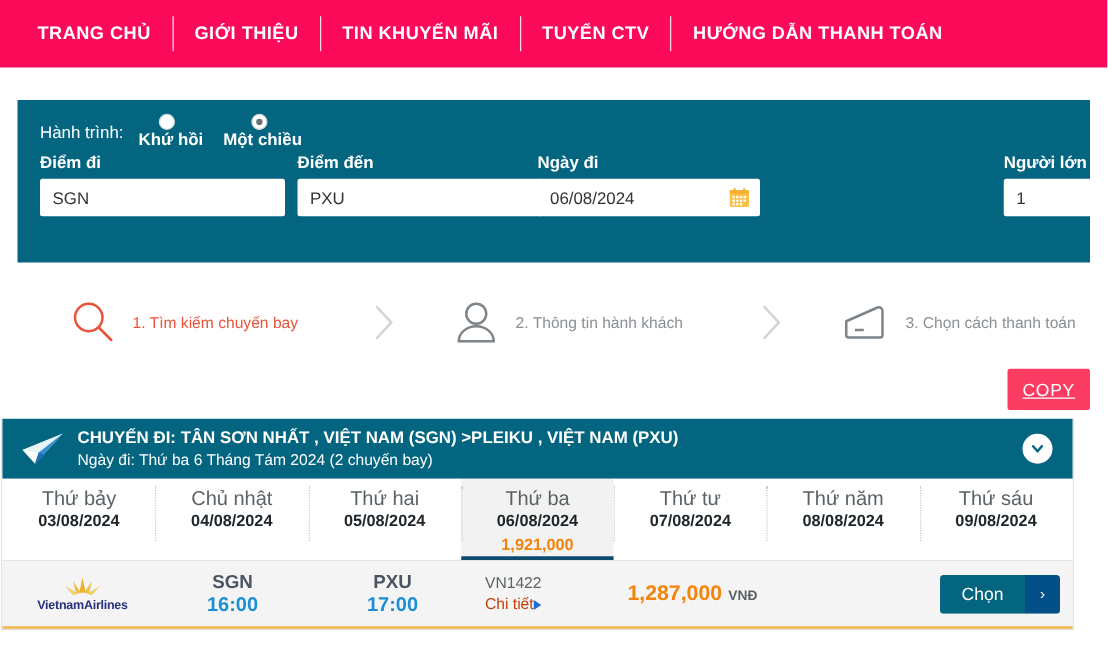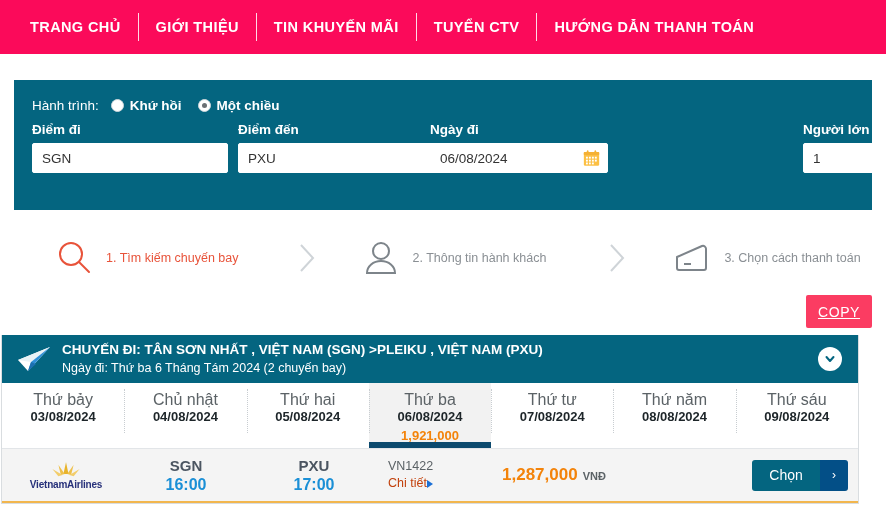--- a/index.html
+++ b/index.html
@@ -56,20 +56,21 @@
   .journey-label {
     color: #ffffff;
     font-size: 13.5px;
     margin-right: 12px;
   }
   .radio-group {
     display: flex;
     align-items: center;
     margin-right: 16px;
     cursor: pointer;
+    flex-direction: column;
   }
   .radio {
     width: 13px;
     height: 13px;
     border-radius: 50%;
     background: #ffffff;
     border: 1px solid #cfd8dc;
     margin-right: 6px;
     display: inline-block;
     position: relative;
@@ -252,21 +253,21 @@
   }
   .date-tab + .date-tab::before {
     content: "";
     position: absolute;
     left: 0; top: 6px;
     height: 44px;
     border-left: 1px dotted #c8cdd1;
   }
   .date-tab.selected {
     background: #f2f2f2;
-    border-bottom: 6px solid #0c4a6e;
+    border-bottom: 3px solid #0c4a6e;
   }
   .dt-day {
     font-size: 16px;
     color: #5b6266;
     line-height: 17px;
   }
   .dt-date {
     font-size: 13px;
     font-weight: bold;
     color: #1d2529;

